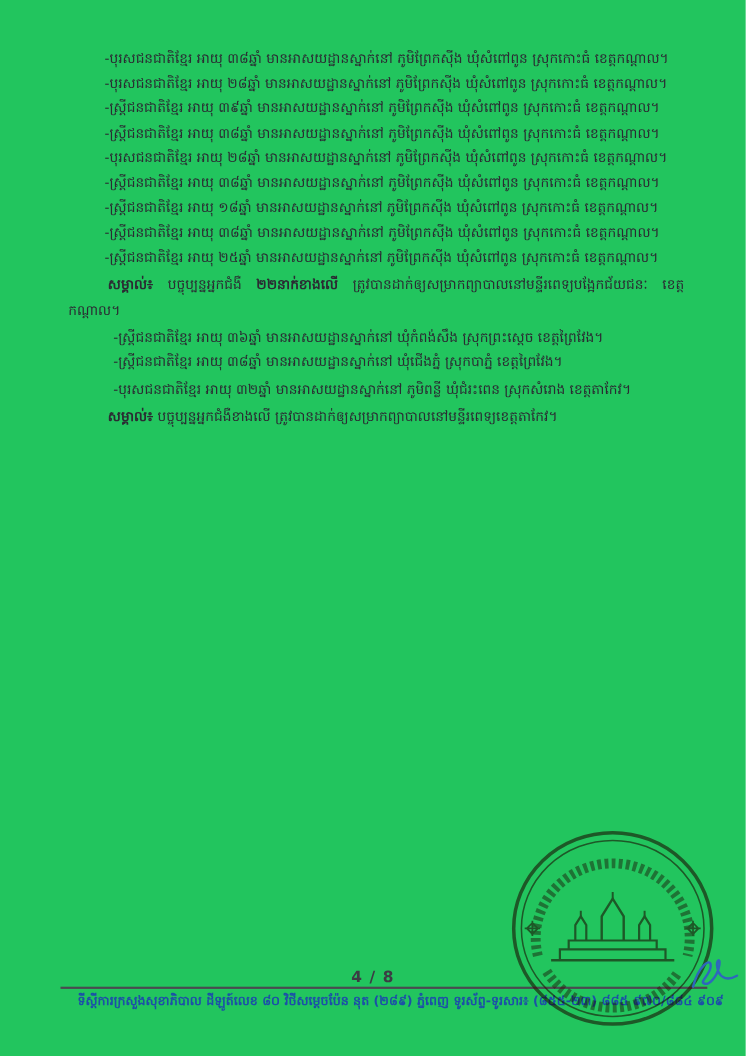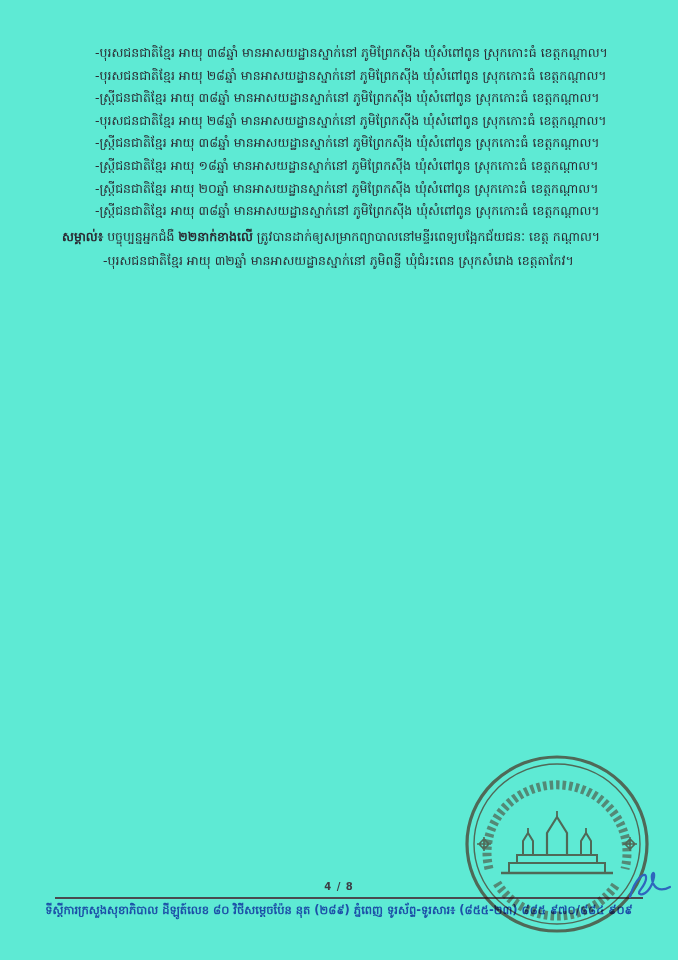--- a/index.html
+++ b/index.html
@@ -7,54 +7,54 @@
     width:678px;height:960px;
     background:#fdfdfc;
     position:relative;
     overflow:hidden;
     font-family:"DejaVu Sans","Liberation Sans",sans-serif;
     color:#2b2b33;
     -webkit-font-smoothing:antialiased;
   }
   .sheet{
     position:absolute;inset:0;
-    background:#5eead4;
+    background:#22c55e;
     text-decoration:underline;
   }
   .content{
     position:absolute;
     top:42px;left:62px;right:56px;
     font-size:12.5px;
     line-height:22.6px;
     text-align:justify;
   }
   .patient-list{margin-left:33px;}
   .patient-list .item{text-align:justify;}
   .patient-list-indented{margin-left:41px;margin-top:2px;}
   .note{
     margin-top:3px;
     text-align:justify;
   }
-  .note .note-label{font-weight:bold;}
+  .note .note-label{font-weight:bold;margin-left:36px;}
   .note .bold-run{font-weight:bold;}
   
   .pagenum{
     position:absolute;top:881px;left:0;right:0;
     text-align:center;
-    font-size:10px;font-weight:bold;color:#3c3c44;
+    font-size:14px;font-weight:bold;color:#3c3c44;
     letter-spacing:1px;
   }
   .footer-rule{
     position:absolute;top:897px;left:55px;width:588px;
     border-top:2px solid #4a4a50;
     height:0;
   }
   .footer-text{
     position:absolute;top:902px;left:20px;right:20px;
-    text-align:center;
+    text-align:right;
     font-size:11.5px;font-weight:bold;
     color:#1c4fa8;
     line-height:16px;
   }
   
   .seal{
     position:absolute;
     left:459px;top:751px;
     width:196px;height:186px;
     opacity:0.72;
@@ -77,48 +77,58 @@
   <div class="content">
 
     <div class="patient-list">
 
         <div class="item"><span>-បុរសជនជាតិខ្មែរ អាយុ ៣៨ឆ្នាំ មានអាសយដ្ឋានស្នាក់នៅ ភូមិព្រែកស៊ីង ឃុំសំពៅពូន ស្រុកកោះធំ ខេត្តកណ្ដាល។</span></div>
 
         <div class="item"><span>-បុរសជនជាតិខ្មែរ អាយុ ២៨ឆ្នាំ មានអាសយដ្ឋានស្នាក់នៅ ភូមិព្រែកស៊ីង ឃុំសំពៅពូន ស្រុកកោះធំ ខេត្តកណ្ដាល។</span></div>
 
 
 
+        <div class="item"><span>-ស្ត្រីជនជាតិខ្មែរ អាយុ ៣៩ឆ្នាំ មានអាសយដ្ឋានស្នាក់នៅ ភូមិព្រែកស៊ីង ឃុំសំពៅពូន ស្រុកកោះធំ ខេត្តកណ្ដាល។</span></div>
 
         <div class="item"><span>-ស្ត្រីជនជាតិខ្មែរ អាយុ ៣៨ឆ្នាំ មានអាសយដ្ឋានស្នាក់នៅ ភូមិព្រែកស៊ីង ឃុំសំពៅពូន ស្រុកកោះធំ ខេត្តកណ្ដាល។</span></div>
 
         <div class="item"><span>-បុរសជនជាតិខ្មែរ អាយុ ២៨ឆ្នាំ មានអាសយដ្ឋានស្នាក់នៅ ភូមិព្រែកស៊ីង ឃុំសំពៅពូន ស្រុកកោះធំ ខេត្តកណ្ដាល។</span></div>
 
 
         <div class="item"><span>-ស្ត្រីជនជាតិខ្មែរ អាយុ ៣៨ឆ្នាំ មានអាសយដ្ឋានស្នាក់នៅ ភូមិព្រែកស៊ីង ឃុំសំពៅពូន ស្រុកកោះធំ ខេត្តកណ្ដាល។</span></div>
 
         <div class="item"><span>-ស្ត្រីជនជាតិខ្មែរ អាយុ ១៨ឆ្នាំ មានអាសយដ្ឋានស្នាក់នៅ ភូមិព្រែកស៊ីង ឃុំសំពៅពូន ស្រុកកោះធំ ខេត្តកណ្ដាល។</span></div>
 
-        <div class="item"><span>-ស្ត្រីជនជាតិខ្មែរ អាយុ ២០ឆ្នាំ មានអាសយដ្ឋានស្នាក់នៅ ភូមិព្រែកស៊ីង ឃុំសំពៅពូន ស្រុកកោះធំ ខេត្តកណ្ដាល។</span></div>
 
 
         <div class="item"><span>-ស្ត្រីជនជាតិខ្មែរ អាយុ ៣៨ឆ្នាំ មានអាសយដ្ឋានស្នាក់នៅ ភូមិព្រែកស៊ីង ឃុំសំពៅពូន ស្រុកកោះធំ ខេត្តកណ្ដាល។</span></div>
 
+        <div class="item"><span>-ស្ត្រីជនជាតិខ្មែរ អាយុ ២៥ឆ្នាំ មានអាសយដ្ឋានស្នាក់នៅ ភូមិព្រែកស៊ីង ឃុំសំពៅពូន ស្រុកកោះធំ ខេត្តកណ្ដាល។</span></div>
       </div>
 
     <div class="note">
       <span class="note-label">សម្គាល់៖</span><span> បច្ចុប្បន្នអ្នកជំងឺ </span><span class="bold-run">២២នាក់ខាងលើ</span><span> ត្រូវបានដាក់ឲ្យសម្រាកព្យាបាលនៅមន្ទីរពេទ្យបង្អែកជ័យជនៈ ខេត្ត កណ្ដាល។</span>
     </div>
 
+    <div class="patient-list patient-list-indented">
+
+        <div class="item"><span>-ស្ត្រីជនជាតិខ្មែរ អាយុ ៣៦ឆ្នាំ មានអាសយដ្ឋានស្នាក់នៅ ឃុំកំពង់សឹង ស្រុកព្រះស្ដេច ខេត្តព្រៃវែង។</span></div>
+
+        <div class="item"><span>-ស្ត្រីជនជាតិខ្មែរ អាយុ ៣៨ឆ្នាំ មានអាសយដ្ឋានស្នាក់នៅ ឃុំជើងភ្នំ ស្រុកបាភ្នំ ខេត្តព្រៃវែង។</span></div>
+      </div>
 
 
     <div class="patient-list patient-list-indented">
 
         <div class="item"><span>-បុរសជនជាតិខ្មែរ អាយុ ៣២ឆ្នាំ មានអាសយដ្ឋានស្នាក់នៅ ភូមិពន្លី ឃុំជំរះពេន ស្រុកសំរោង ខេត្តតាកែវ។</span></div>
       </div>
 
+    <div class="note">
+      <span class="note-label">សម្គាល់៖</span><span> បច្ចុប្បន្នអ្នកជំងឺខាងលើ </span><span class="bold-run"></span><span>ត្រូវបានដាក់ឲ្យសម្រាកព្យាបាលនៅមន្ទីរពេទ្យខេត្តតាកែវ។</span>
+    </div>
 
   </div>
 
   <div class="pagenum">4 / 8</div>
 
   <div class="footer-rule"></div>
   <div class="footer-text">ទីស្ដីការក្រសួងសុខាភិបាល ដីឡូត៍លេខ ៨០ វិថីសម្ដេចប៉ែន នុត (២៨៩) ភ្នំពេញ ទូរស័ព្ទ-ទូរសារ៖ (៨៥៥-២៣) ៨៨៥ ៩៧០/៨៨៤ ៩០៩</div>
 
   <svg class="seal" viewBox="0 0 196 186" aria-hidden="true">
     <g fill="none" stroke="#c63b2e">

